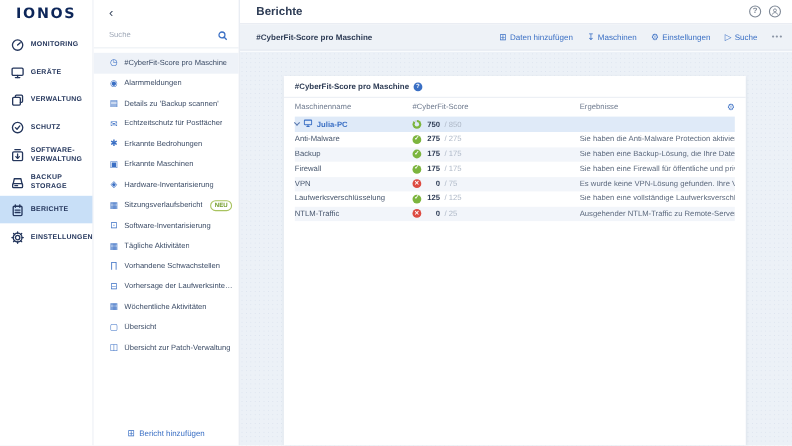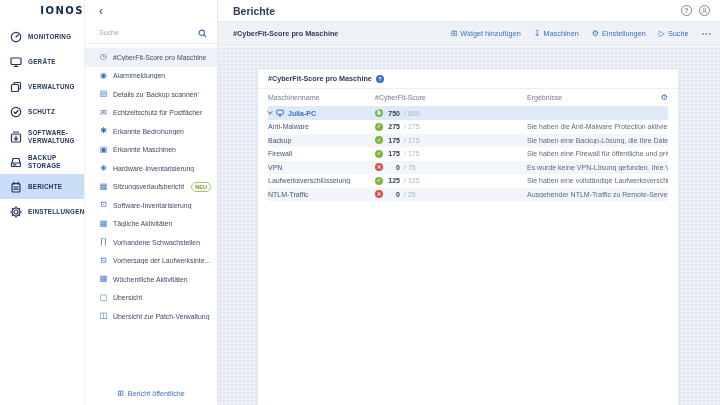--- a/index.html
+++ b/index.html
@@ -2,21 +2,21 @@
 <html><head>
 <meta charset="utf-8">
 <style>
   * { box-sizing: border-box; margin: 0; padding: 0; }
   html,body { width:720px; height:405px; }
   body { font-family:"Liberation Sans", sans-serif; overflow:hidden; background:#fff; }
   .app { position:relative; width:720px; height:405px; overflow:hidden; color:#2e3c55; }
 
   
   .left-sidebar { position:absolute; left:0; top:0; width:85px; height:405px; background:#fff; border-right:1px solid #edf0f5; z-index:3; }
-  .logo { font-family:"DejaVu Sans", sans-serif; font-weight:700; font-size:10px; letter-spacing:1.5px; color:#0d2659; text-align:right; padding:5px 0 8px 0; }
+  .logo { font-family:"DejaVu Sans", sans-serif; font-weight:700; font-size:13px; letter-spacing:1.5px; color:#0d2659; text-align:center; padding:5px 0 8px 0; }
   .nav-item { display:flex; align-items:center; gap:6px; padding:0 3px 0 9px; min-height:25px; cursor:pointer; }
   .nav-item.selected { background:#c8dff7; }
   .nav-icon { width:13px; height:13px; flex:none; display:flex; align-items:center; justify-content:center; }
   .nav-icon svg { stroke:#24365c; fill:none; stroke-width:1.2; stroke-linecap:round; stroke-linejoin:round; }
   .nav-label { font-size:6.3px; font-weight:700; color:#24365c; letter-spacing:.25px; line-height:1.25; text-transform:uppercase; }
 
   
   .reports-sidebar { position:absolute; left:85px; top:0; width:133px; height:405px; background:#fff; border-right:1px solid #e4e9f1; z-index:2; }
   .rs-header { height:22px; display:flex; align-items:center; padding-left:14px; }
   .back { font-size:12px; color:#3c4a61; line-height:1; cursor:pointer; }
@@ -250,21 +250,21 @@
       <span class="rs-icon">▢</span>
       <span class="rs-label">Übersicht</span>
     </div>
     <div class="rs-item">
       <span class="rs-icon">◫</span>
       <span class="rs-label">Übersicht zur Patch-Verwaltung</span>
     </div>
 
     <div class="add-report">
       <span class="plus-glyph">⊞</span>
-      <span>Bericht öffentliche</span>
+      <span>Bericht hinzufügen</span>
     </div>
   </aside>
 
   <main class="main">
     <div class="main-header">
       <span class="main-title">Berichte</span>
       <div class="header-icons">
         <span class="hicon">?</span>
         <span class="hicon">
           <svg width="7" height="7" viewBox="0 0 10 10">
@@ -273,21 +273,21 @@
             </svg>
         </span>
       </div>
     </div>
 
     <div class="toolbar">
       <span class="toolbar-title">#CyberFit-Score pro Maschine</span>
       <div class="toolbar-actions">
         <span class="tbtn">
           <span class="ticon">⊞</span>
-          <span>Widget hinzufügen</span>
+          <span>Daten hinzufügen</span>
         </span>
         <span class="tbtn">
           <span class="ticon">↧</span>
           <span>Maschinen</span>
         </span>
         <span class="tbtn">
           <span class="ticon">⚙</span>
           <span>Einstellungen</span>
         </span>
         <span class="tbtn">

